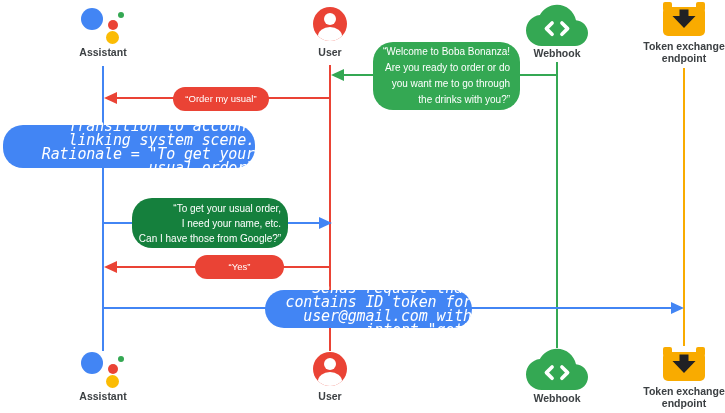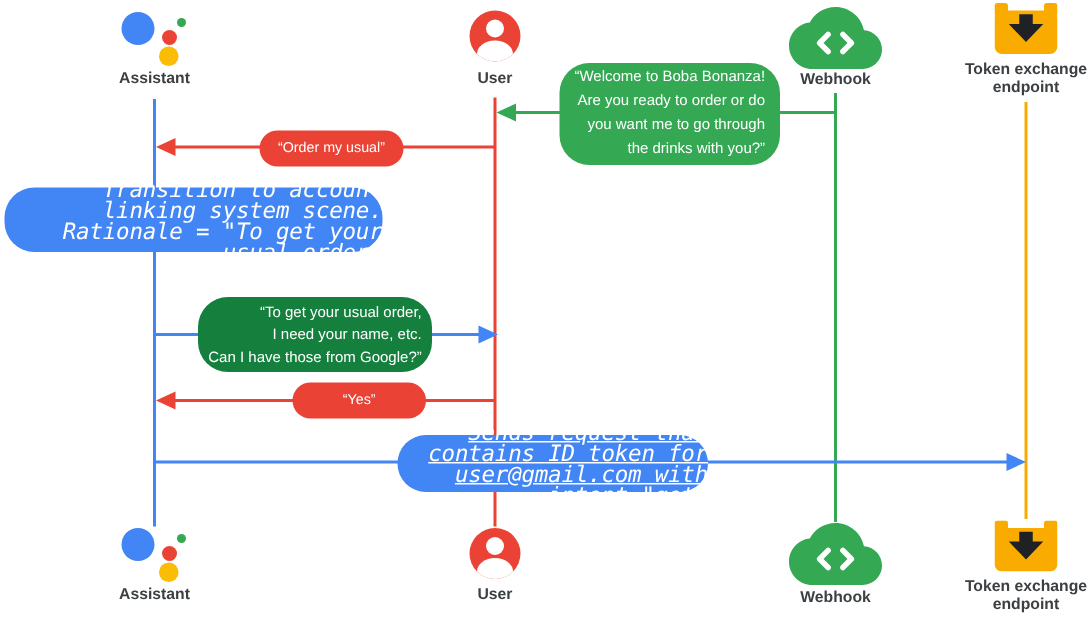--- a/index.html
+++ b/index.html
@@ -109,21 +109,21 @@
   <div class="bubble bb-blue" style="left:132px;top:198px;width:156px;height:50px;">“To get your usual order,
 I need your name, etc.
 Can I have those from Google?”</div>
 
   <div class="mline ml-red" style="left:115px;top:266px;width:215px;"></div>
   <div class="ah ah-l-red" style="left:104px;top:261px;"></div>
   <div class="bubble bb-red" style="left:195px;top:255px;width:89px;height:24px;">“Yes”</div>
 
   <div class="mline ml-blue" style="left:103px;top:307px;width:570px;"></div>
   <div class="ah ah-r-blue" style="left:671px;top:302px;"></div>
-  <div class="bubble bb-mono" style="left:265px;top:290px;width:207px;height:38px;text-decoration:underline;">Sends request that contains ID token for
+  <div class="bubble bb-mono" style="left:265px;top:290px;width:207px;height:38px;">Sends request that contains ID token for
 user@gmail.com with intent="get"</div>
 
   <div class="alogo" style="left:80px;top:352px;">
     <i class="c-blue"></i>
     <i class="c-green"></i>
     <i class="c-red"></i>
     <i class="c-yellow"></i>
   </div>
   <div class="actor-label" style="left:58px;top:390px;">Assistant</div>
 

